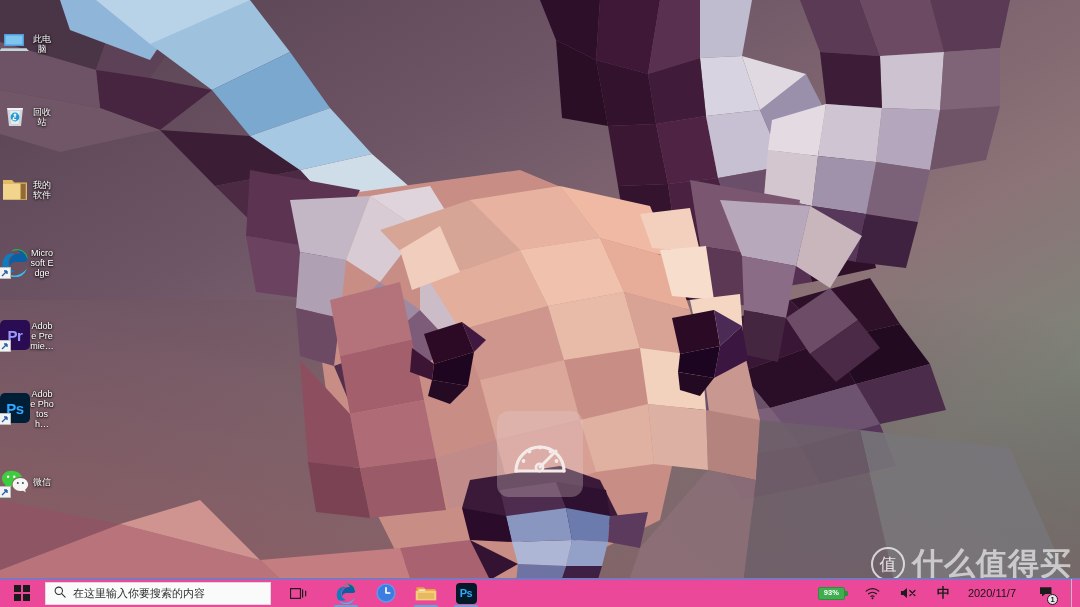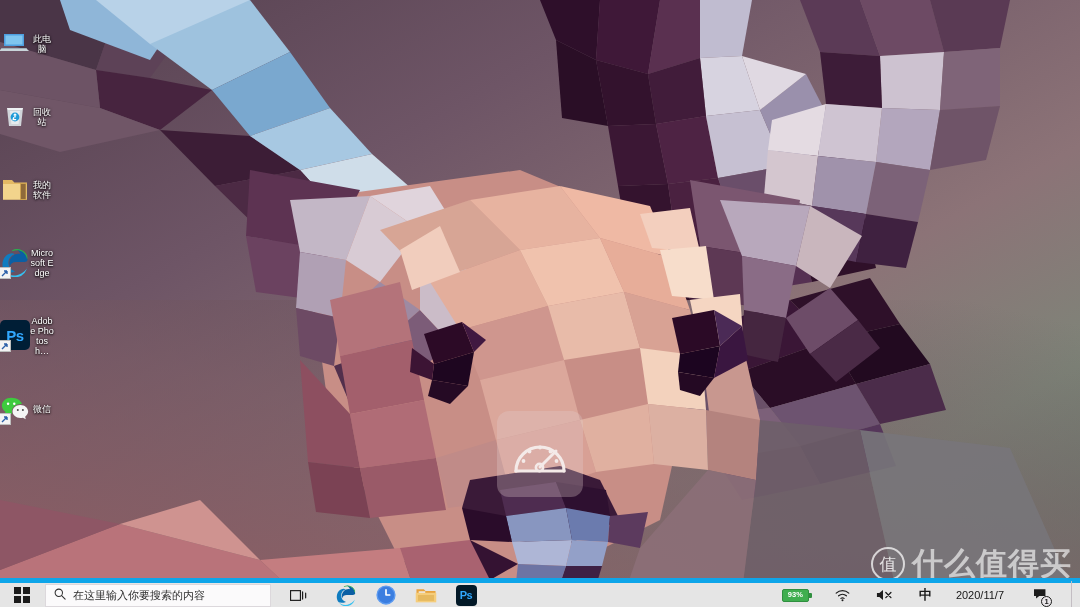--- a/index.html
+++ b/index.html
@@ -77,22 +77,22 @@
   }
   #wm-text {
     font-size:31px; font-weight:bold; letter-spacing:1px;
     color:rgba(255,255,255,.62);
     font-family:"DejaVu Sans",sans-serif;
   }
 
   
   #taskbar {
     position:absolute; left:0; bottom:0; width:1080px; height:29px;
-    background:#e5e5e5;
-    border-top:5px solid #0ea5e9;
+    background:#ec4899;
+    border-top:1px solid #0ea5e9;
     display:flex; align-items:center;
     z-index:20;
     font-size:11px; color:#101010;
   }
   #start-button {
     width:44px; height:29px;
     display:flex; align-items:center; justify-content:center;
     cursor:pointer;
   }
   #win-logo { display:grid; grid-template-columns:7px 7px; grid-template-rows:7px 7px; gap:1.5px; }
@@ -116,21 +116,21 @@
     width:38px; height:29px; position:relative;
     display:flex; align-items:center; justify-content:center; cursor:pointer;
   }
   .tb-app .underline {
     position:absolute; bottom:0; left:7px; width:24px; height:2.5px;
     background:#6aa2d8; border-radius:2px;
   }
 
   #tray {
     margin-left:auto; display:flex; align-items:center; height:29px;
-    padding-right:2px; gap:14px;
+    padding-right:2px; gap:8px;
   }
   .tray-item {
     height:29px; display:flex; align-items:center; justify-content:center;
     padding:0 6px; cursor:pointer;
   }
   #battery-pill {
     display:flex; align-items:center;
   }
   #battery-shell {
     width:27px; height:13px; border:1.5px solid #2f8f3f; border-radius:2px;
@@ -407,20 +407,31 @@
         </svg>
         <span class="shortcut-arrow">
           <svg width="8" height="8" viewBox="0 0 8 8">
               <path d="M1 7 L6 2 M6 2 H3 M6 2 V5" stroke="#2b5fa8" stroke-width="1.4" fill="none"></path>
             </svg>
         </span>
       </span>
       <span class="di-label">Microsoft Edge</span>
     </div>
 
+    <div class="desk-icon">
+      <span class="di-glyph">
+        <span class="tile" style="background:#2a0c52;color:#9a9cff;">Pr</span>
+        <span class="shortcut-arrow">
+          <svg width="8" height="8" viewBox="0 0 8 8">
+              <path d="M1 7 L6 2 M6 2 H3 M6 2 V5" stroke="#2b5fa8" stroke-width="1.4" fill="none"></path>
+            </svg>
+        </span>
+      </span>
+      <span class="di-label">Adobe Premie…</span>
+    </div>
 
     <div class="desk-icon">
       <span class="di-glyph">
         <span class="tile" style="background:#001e36;color:#31a8ff;">Ps</span>
         <span class="shortcut-arrow">
           <svg width="8" height="8" viewBox="0 0 8 8">
               <path d="M1 7 L6 2 M6 2 H3 M6 2 V5" stroke="#2b5fa8" stroke-width="1.4" fill="none"></path>
             </svg>
         </span>
       </span>

